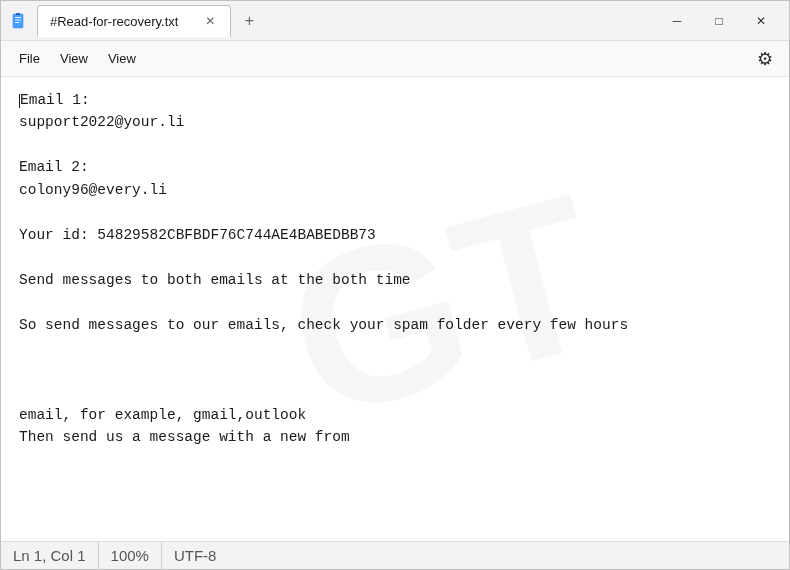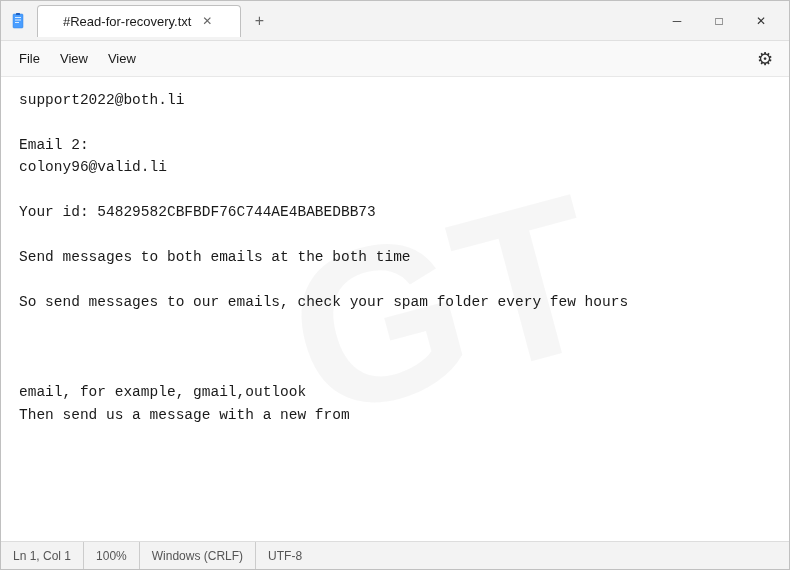--- a/index.html
+++ b/index.html
@@ -46,25 +46,25 @@
       width: 16px;
       height: 16px;
     }
 
     .titlebar-tab {
       display: flex;
       align-items: center;
       background: #ffffff;
       border: 1px solid #c0c0c0;
       border-bottom: none;
-      padding: 4px 25px;
+      padding: 4px 12px;
       font-size: 13px;
       color: #1a1a1a;
       border-radius: 4px 4px 0 0;
-      gap: 8px;
+      gap: 24px;
       height: 32px;
     }
 
     .tab-close {
       display: flex;
       align-items: center;
       justify-content: center;
       width: 16px;
       height: 16px;
       color: #666;
@@ -204,21 +204,21 @@
 
     
     .statusbar {
       height: 28px;
       background: #f3f3f3;
       border-top: 1px solid #ddd;
       display: flex;
       align-items: center;
       padding: 0 12px;
       flex-shrink: 0;
-      font-size: 12px;
+      font-size: 15px;
       color: #555;
       gap: 0;
     }
 
     .status-section {
       padding: 0 12px;
       border-right: 1px solid #ccc;
       height: 100%;
       display: flex;
       align-items: center;
@@ -271,39 +271,39 @@
 
   <div class="editor">
     <div class="watermark">
       
       <svg viewBox="0 0 340 260" xmlns="http://www.w3.org/2000/svg">
         <text x="0" y="200" font-size="220" font-family="Arial Black, sans-serif" font-weight="900" fill="#888">GT</text>
       </svg>
     </div>
     <div class="editor-content">
       <div class="editor-text">
-        <div class="line">support2022@both.li</div>
+        <div class="line"><span class="cursor"></span><span>Email 1:</span></div>
+        <div class="line">support2022@your.li</div>
         <div class="empty-line">&nbsp;</div>
         <div class="line">Email 2:</div>
-        <div class="line">colony96@valid.li</div>
+        <div class="line">colony96@every.li</div>
         <div class="empty-line">&nbsp;</div>
         <div class="line">Your id: 54829582CBFBDF76C744AE4BABEDBB73</div>
         <div class="empty-line">&nbsp;</div>
         <div class="line">Send messages to both emails at the both time</div>
         <div class="empty-line">&nbsp;</div>
         <div class="line">So send messages to our emails, check your spam folder every few hours</div>
         <div class="empty-line">&nbsp;</div>
         <div class="empty-line">&nbsp;</div>
         <div class="empty-line">&nbsp;</div>
         <div class="line">email, for example, gmail,outlook</div>
         <div class="line">Then send us a message with a new from</div>
       </div>
     </div>
   </div>
 
   <div class="statusbar">
     <div class="status-section">Ln 1, Col 1</div>
     <div class="status-section">100%</div>
-    <div class="status-section">Windows (CRLF)</div>
     <div class="status-section">UTF-8</div>
   </div>
 
 </div>
 
 </body></html>

